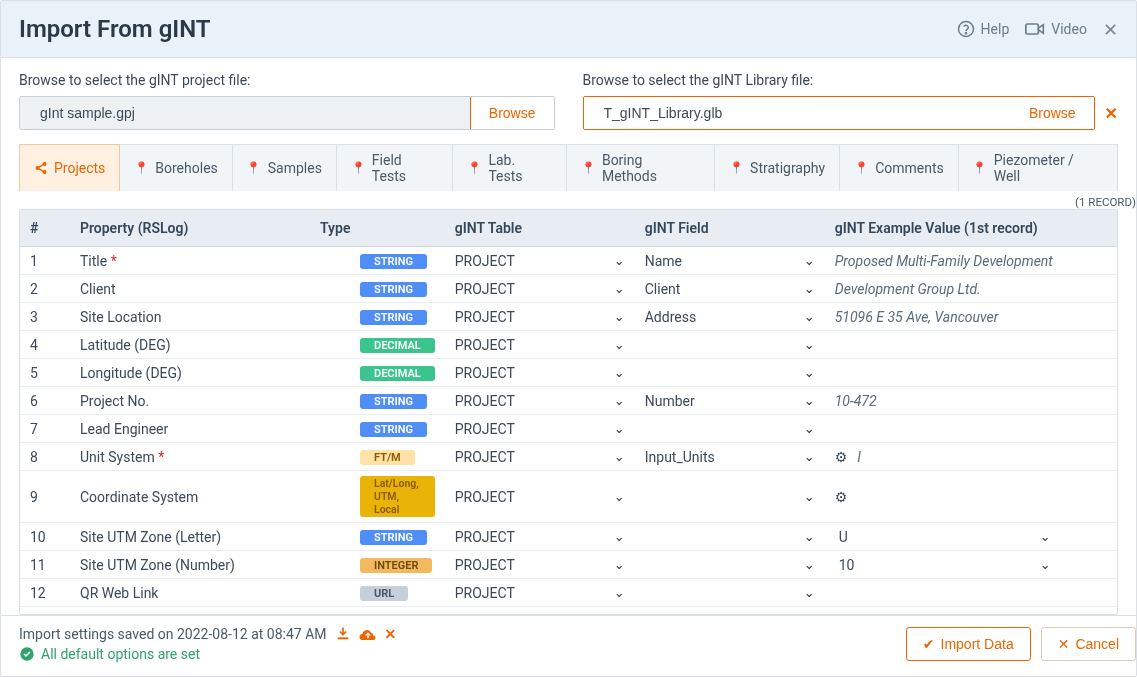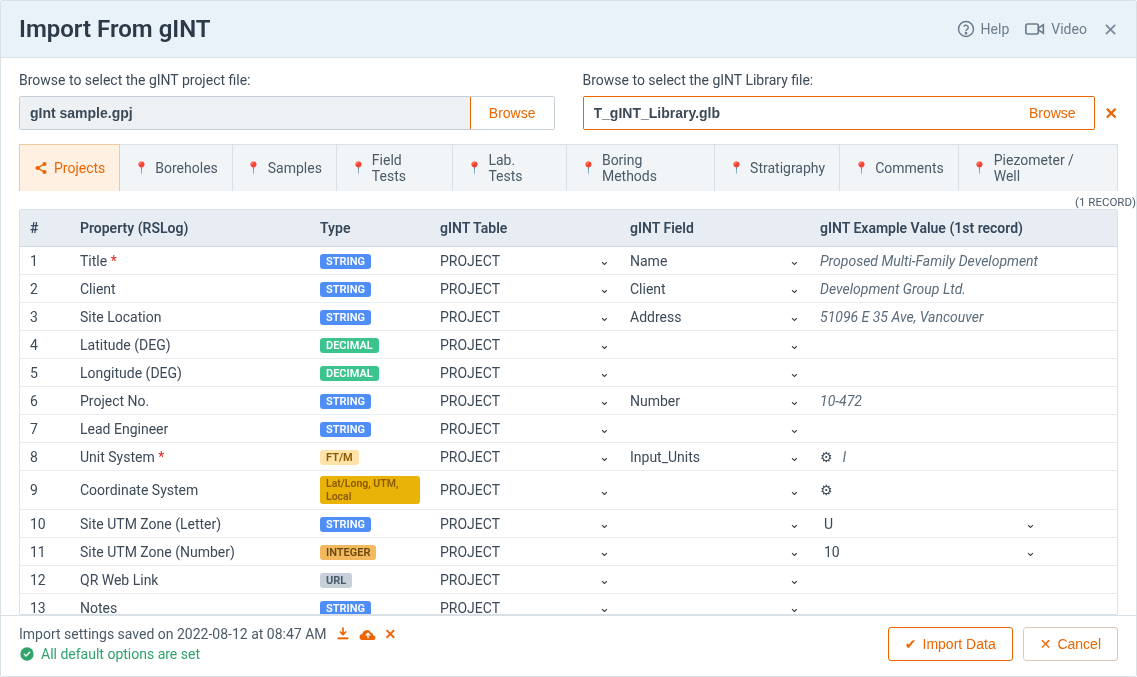--- a/index.html
+++ b/index.html
@@ -19,21 +19,21 @@
   }
   .titlebar h1 { margin: 0; font-size: 24px; font-weight: 600; color: #2b3948; }
   .titlebar-right { color: #6b7c8c; display:flex; align-items:center; gap:16px; }
   .tb-link { display:flex; align-items:center; gap:6px; cursor:pointer; }
   .close-x { font-size: 18px; cursor:pointer; color:#7b8a98; }
   .body-top { padding: 14px 18px 0 18px; display:flex; gap:28px; align-items:flex-end; position:relative; }
   .col { flex:1; }
   .col label { display:block; font-size:14px; color:#3c4a58; margin-bottom:8px; }
   .file-row { display:flex; border:1px solid #c7d0d8; border-radius:2px; overflow:hidden; }
   .file-row input {
-    flex:1; border:none; outline:none; padding:8px 10px; font-size:14px; color:#3c4a58;font-weight:bold;
+    flex:1; border:none; outline:none; padding:8px 20px; font-size:14px; color:#3c4a58;
   }
   .file-row.proj { border:1px solid #c7d0d8; }
   .file-row.proj input { background:#eef1f3; }
   .file-row .browse-btn {
     border:none; border-left:1px solid transparent; background:#fff; color:#ec6500;
     padding: 0 18px; font-size:14px; cursor:pointer;
   }
   .file-row.lib { border:1px solid #ec6500; }
   .file-row.lib .browse-btn { }
   .file-row.proj .browse-btn { border:1px solid #ec6500; margin:-1px; }
@@ -51,34 +51,34 @@
   .record-count { text-align:right; font-size:11.5px; color:#4a5a68; padding: 2px 0 0 0; margin: 2px 0 0 18px; }
   .table-wrap { margin: 0 18px; border:1px solid #d9e0e6; border-radius:2px; flex:1; overflow:hidden; }
   table { width:100%; border-collapse: collapse; }
   thead th {
     background:#e7edf2; color:#35475a; font-weight:600; text-align:left;
     padding:10px 10px; font-size:14px; border-bottom:1px solid #d0d9e0;
   }
   tbody td { padding: 5px 10px; border-top:1px solid #e7edf2; font-size:14px; color:#3c4a58; vertical-align:middle; }
   tbody tr:first-child td { border-top:none; }
   .req { color:#e02424; }
-  .badge { display:inline-block; padding:1px 6px; border-radius:3px; font-size:11px; font-weight:600; color:#fff; text-transform:uppercase; }
+  .badge { display:inline-block; padding:1px 14px; border-radius:3px; font-size:11px; font-weight:600; color:#fff; text-transform:uppercase;margin-left:40px; }
   .badge-string { background:#4f8ef6; }
   .badge-decimal { background:#3cc48f; }
   .badge-integer { background:#f3b95f; color:#6b4a10; text-transform:uppercase; }
   .badge-url { background:#c7d0d8; color:#4a5a68; text-transform:uppercase; font-weight:700; }
   .badge-ftm { background:#ffe2a8; color:#8a5a00; text-transform:none; font-weight:600; }
   .badge-latlong { background:#eab308; color:#8a5a00; text-transform:none; font-size:10.5px; }
   .dd-cell { display:flex; align-items:center; justify-content:space-between; gap:4px; }
   .dd-chevron { font-size:13px; color:#2d3a47; cursor:pointer; }
   .example-italic { font-style: italic; color:#5a6b7a; }
   .gear { font-size:14px; color:#3c4a58; cursor:pointer; }
   .val-dd { display:flex; align-items:center; justify-content:space-between; padding:0 4px; width:220px; }
   .footer {
-    border-top:1px solid #d9e0e6; padding: 10px 18px 14px 18px;
+    border-top:1px solid #d9e0e6; padding: 10px 0 14px 18px;
     display:flex; justify-content:space-between; align-items:center;
   }
   .foot-left { display:flex; flex-direction:column; gap:4px; font-size:14px; color:#4a5a68; }
   .foot-row { display:flex; align-items:center; gap:8px; }
   .foot-icons { display:flex; align-items:center; gap:8px; color:#ec6500; }
   .foot-icons span { cursor:pointer; }
   .ok-row { color:#2fa36b; display:flex; align-items:center; gap:6px; font-size:14px; }
   .foot-right { display:flex; gap:10px; }
   .btn { border:1px solid; border-radius:3px; padding:8px 16px; font-size:14px; background:#fff; cursor:pointer; display:flex; align-items:center; gap:6px; }
   .btn-import { color:#ec6500; border-color:#ec6500; }

